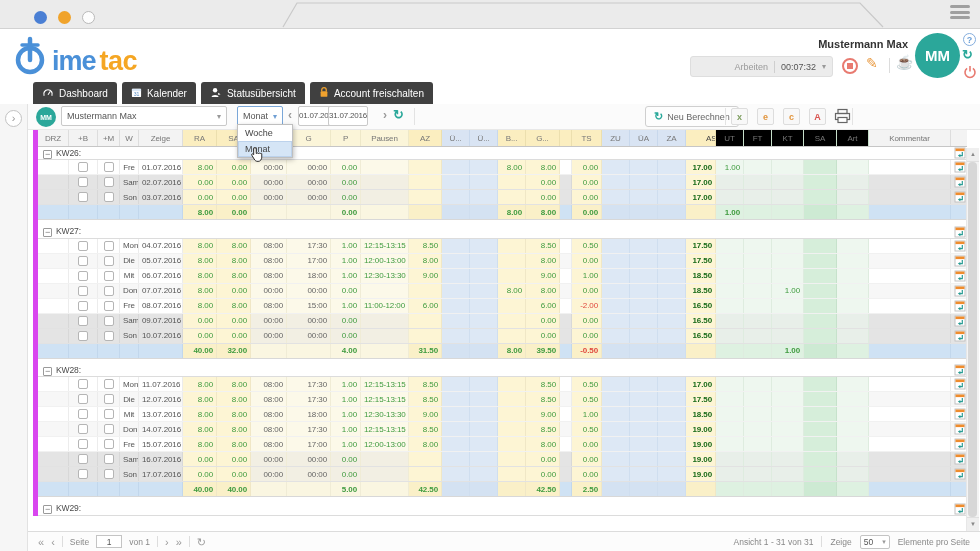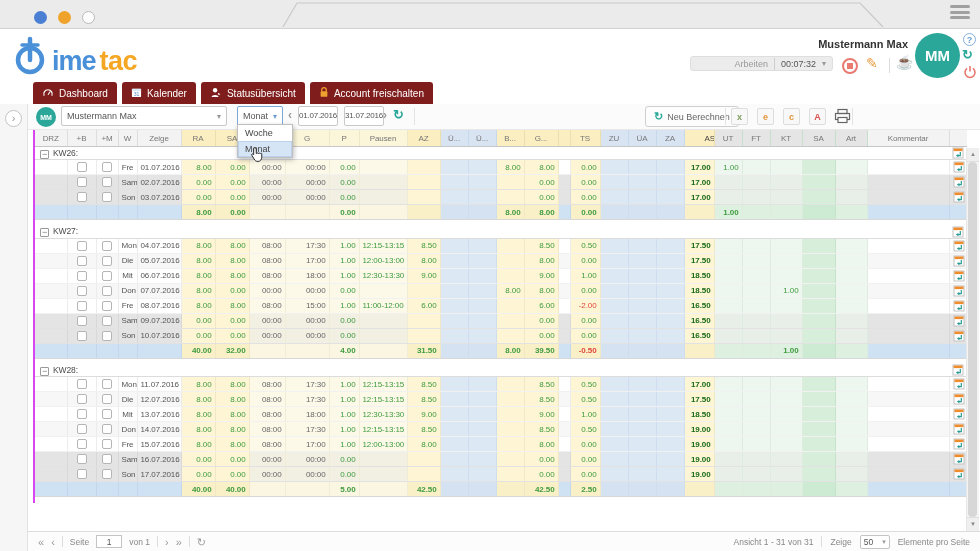--- a/index.html
+++ b/index.html
@@ -12,41 +12,41 @@
   .tl-yellow{left:58px;background:#f0a32b;}
   .tl-white{left:82px;background:#fdfdfd;border:1px solid #b9b9b9;box-sizing:border-box;}
   .trap{position:absolute;left:0;top:0;}
   .hamburger{position:absolute;right:10px;top:5px;width:20px;}
   .hamburger div{height:3px;background:#a0a0a0;border-radius:1.5px;margin-bottom:2.5px;}
   
   .logo{position:absolute;left:10px;top:36px;display:flex;align-items:flex-end;height:40px;}
   .logo .w1{font-size:27px;font-weight:bold;color:#4a90d8;letter-spacing:-1px;line-height:30px;}
   .logo .w2{font-size:27px;font-weight:bold;color:#f5a623;margin-left:4px;letter-spacing:-0.5px;line-height:30px;}
   .username{position:absolute;right:72px;top:38px;font-size:11px;font-weight:bold;color:#333;}
-  .timer{position:absolute;left:690px;top:56px;width:143px;height:15px;background:#ececec;border:1px solid #dedede;
+  .timer{position:absolute;left:690px;top:56px;width:143px;height:21px;background:#ececec;border:1px solid #dedede;
          border-radius:3px;display:flex;align-items:center;font-size:9px;box-sizing:border-box;}
   .timer .status{color:#9a9a9a;margin-left:auto;}
   .timer .tsep{width:1px;height:12px;background:#cfcfcf;margin:0 6px;}
   .timer .tval{color:#555;}
   .timer .tchev{color:#999;font-size:8px;margin:0 6px;}
   .stopbtn{position:absolute;left:842px;top:58px;width:16px;height:16px;border:2px solid #e87a70;border-radius:50%;
            box-sizing:border-box;display:flex;align-items:center;justify-content:center;}
   .stopbtn i{display:block;width:6px;height:6px;background:#e87a70;}
   .editbtn{position:absolute;left:866px;top:55px;font-size:14px;color:#e8973c;}
   .hsep{position:absolute;left:889px;top:58px;width:1px;height:15px;background:#dcdcdc;}
   .coffee{position:absolute;left:896px;top:54px;font-size:14px;color:#444;}
   .avatar{position:absolute;left:915px;top:33px;width:45px;height:45px;border-radius:50%;background:#2ba79a;
           color:#fff;font-weight:bold;font-size:15px;display:flex;align-items:center;justify-content:center;}
   .helpbtn{position:absolute;left:963px;top:33px;width:13px;height:13px;border:1.5px solid #85aede;border-radius:50%;
            color:#6b9fd8;font-size:9px;font-weight:bold;text-align:center;line-height:12px;box-sizing:border-box;}
   .refbtn{position:absolute;left:962px;top:47px;font-size:13px;color:#2aa89a;font-weight:bold;}
   .pwrbtn{position:absolute;left:963px;top:65px;}
   
   .tabbar{position:absolute;left:28px;top:80px;width:952px;height:24px;display:flex;align-items:flex-end;gap:5px;padding-left:5px;box-sizing:border-box;}
-  .tab{height:22px;display:flex;align-items:center;gap:5px;padding:0 9px;background:#7f1d1d;color:#fff;
+  .tab{height:22px;display:flex;align-items:center;gap:5px;padding:0 9px;background:#404040;color:#fff;
        border-radius:3px 3px 0 0;font-size:10px;white-space:nowrap;cursor:pointer;}
   .tab.active{background:#fff;color:#5a7da3;border:1px solid #c3d4e8;border-bottom:none;height:23px;}
   .tab svg{flex:0 0 auto;}
   
   .sidestrip{position:absolute;left:0;top:104px;width:28px;height:447px;background:#f6f6f6;border-right:1px solid #e2e2e2;box-sizing:border-box;}
   .expander{position:absolute;left:5px;top:6px;width:17px;height:17px;border:1px solid #c2c2c2;border-radius:50%;
             background:#fff;color:#999;font-size:11px;text-align:center;line-height:15px;box-sizing:border-box;}
   
   .toolbar{position:absolute;left:28px;top:104px;width:952px;height:26px;background:#fbfbfb;border-bottom:1px solid #e8e8e8;box-sizing:border-box;}
   .tavatar{position:absolute;left:8px;top:3px;width:20px;height:20px;border-radius:50%;background:#2ba79a;color:#fff;
@@ -71,29 +71,29 @@
   .colSel{left:830px;width:117px;font-size:8.5px;}
   .tbsep{position:absolute;top:4px;width:1px;height:17px;background:#e3e3e3;}
   
   .menu{position:absolute;left:237px;top:124px;width:54px;background:#fff;border:1px solid #bfbfbf;
         box-shadow:1px 2px 5px rgba(0,0,0,.25);z-index:60;font-size:9px;color:#444;}
   .menu .mi{height:16px;line-height:16px;padding:0 7px;background:#fff;}
   .menu .mi.sel{background:#d5e5f6;box-shadow:inset 0 0 0 1px #bcd2ec;}
   .hand{position:absolute;left:250px;top:146px;z-index:61;}
   
   .tablewrap{position:absolute;left:33px;top:130px;width:934px;height:401px;overflow:hidden;}
-  table{border-collapse:collapse;table-layout:fixed;width:933px;border-left:2px solid #d946ef;
+  table{border-collapse:collapse;table-layout:fixed;width:933px;border-left:5px solid #d946ef;
         font-size:8px;letter-spacing:-0.1px;}
   th{height:16px;font-weight:normal;color:#777;border-bottom:1px solid #c6c6c6;border-right:1px solid #ddd;
      padding:0 2px;white-space:nowrap;overflow:hidden;text-align:center;font-size:8px;}
   th.hgray{background:#f3f3f3;}
   th.hyellow{background:#fbeec0;border-right-color:#ecdfae;}
   th.hcream{background:#fbf5d9;border-right-color:#eee8c8;}
   th.hblue{background:#d9e4f3;border-right-color:#c8d8ec;}
-  th.hgreen{background:#e5e5e5;border-right-color:#c6dfca;}
+  th.hgreen{background:#000000;border-right-color:#c6dfca;}
   th.th-as{font-weight:normal;color:#444;padding-left:20px;}
   td{height:15px;padding:0 3px;white-space:nowrap;overflow:hidden;box-sizing:border-box;}
   tr.row td{border-bottom:1px solid #f1f1f1;}
   td.plain{background:#fff;border-right:1px solid #ececec;}
   td.yellow{background:#fdf5d4;border-right:1px solid #f0e7c6;}
   td.cream{background:#fcf9e9;border-right:1px solid #f0ecd6;}
   td.blue{background:#dde8f5;border-right:1px solid #cfdeef;}
   td.glight{background:#eef7ef;border-right:1px solid #deecdf;}
   td.green{background:#d6eeda;border-right:1px solid #c6e2cb;}
   tr.alt td.plain{background:#f7f7f7;}
@@ -233,21 +233,21 @@
     <div class="selbox userSel">
       <span>Mustermann Max</span>
       <span class="chev">▾</span>
     </div>
     <div class="selbox periodSel">
       <span>Monat</span>
       <span class="chev">▾</span>
     </div>
     <div class="navchev" style="left:260px;">‹</div>
     <div class="datebox" style="left:270px;">01.07.2016</div>
-    <div class="datebox" style="left:316px;text-align:center;">31.07.2016</div>
+    <div class="datebox" style="left:300px;text-align:center;">31.07.2016</div>
     <div class="navchev" style="left:355px;">›</div>
     <div class="trefresh">↻</div>
     <div class="tbsep" style="left:386px;"></div>
     <div class="recalc">
       <span class="ricon">↻</span>
       <span>Neu Berechnen</span>
     </div>
     <div class="tbsep" style="left:697px;"></div>
     <div id="exports">
         <div class="expbox exp0">x</div>
@@ -1134,20 +1134,29 @@
             <td class="glight tar c-num"></td>
             <td class="glight tar c-num"></td>
             <td class="green tar c-num"></td>
             <td class="glight"></td>
             <td class="plain"></td>
             <td class="plain"></td>
           </tr>
           <tr class="gap">
             <td colspan="29"></td>
           </tr>
+          <tr class="grp">
+            <td class="tal" colspan="28"><span class="colbox">−</span>KW29:</td>
+            <td class="tar"><span><svg width="12" height="12" viewBox="0 0 12 12" style="vertical-align:middle">
+                  <rect x="1" y="1" width="10" height="10" fill="#fff" stroke="#c2c2c2" stroke-width="1"></rect>
+                  <rect x="1.5" y="1.5" width="9" height="2.6" fill="#ef8c2d"></rect>
+                  <path d="M8.3 5 L8.3 8.6 L5 8.6" fill="none" stroke="#2a9d94" stroke-width="1.2"></path>
+                  <path d="M6.4 6.9 L3.8 8.6 L6.4 10.2 Z" fill="#2a9d94"></path>
+                </svg></span></td>
+          </tr>
         </tbody>
       </table>
   </div>
 
   <div class="vscroll">
     <div class="vs-up">▲</div>
     <div class="vs-thumb"></div>
     <div class="vs-dn">▼</div>
   </div>
 

